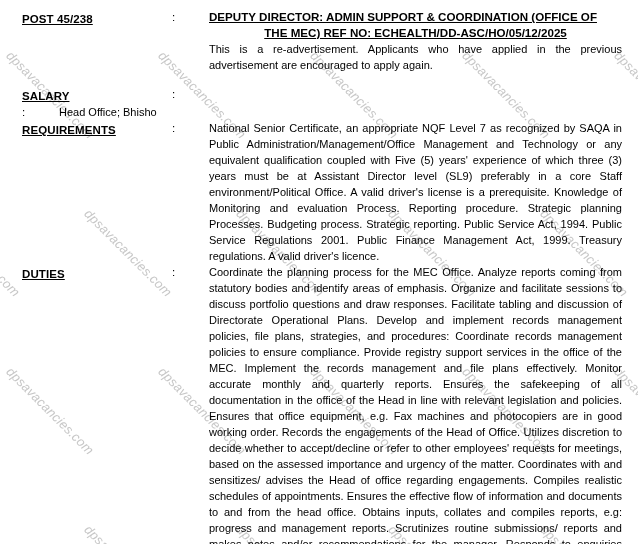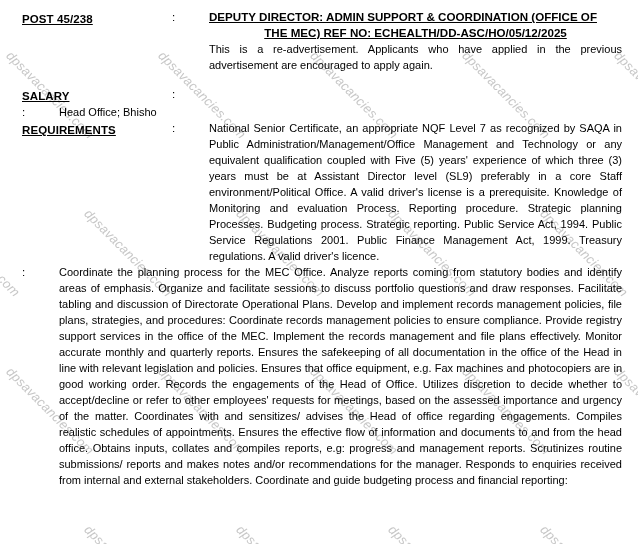--- a/index.html
+++ b/index.html
@@ -163,19 +163,22 @@
     <div class="row-label-cell">
       <span class="row-label">REQUIREMENTS</span>
     </div>
     <div class="row-colon-cell">:</div>
     <div class="row-value-cell">
       <p class="value-text">National Senior Certificate, an appropriate NQF Level 7 as recognized by SAQA in Public Administration/Management/Office Management and Technology or any equivalent qualification coupled with Five (5) years' experience of which three (3) years must be at Assistant Director level (SL9) preferably in a core Staff environment/Political Office. A valid driver's license is a prerequisite. Knowledge of Monitoring and evaluation Process. Reporting procedure. Strategic planning Processes. Budgeting process. Strategic reporting. Public Service Act, 1994. Public Service Regulations 2001. Public Finance Management Act, 1999. Treasury regulations. A valid driver's licence.</p>
     </div>
   </div>
 
   <div class="doc-row">
+    <div class="row-label-cell">
+      <span class="row-label">DUTIES</span>
+    </div>
     <div class="row-colon-cell">:</div>
     <div class="row-value-cell">
       <p class="value-text">Coordinate the planning process for the MEC Office. Analyze reports coming from statutory bodies and identify areas of emphasis. Organize and facilitate sessions to discuss portfolio questions and draw responses. Facilitate tabling and discussion of Directorate Operational Plans. Develop and implement records management policies, file plans, strategies, and procedures: Coordinate records management policies to ensure compliance. Provide registry support services in the office of the MEC. Implement the records management and file plans effectively. Monitor accurate monthly and quarterly reports. Ensures the safekeeping of all documentation in the office of the Head in line with relevant legislation and policies. Ensures that office equipment, e.g. Fax machines and photocopiers are in good working order. Records the engagements of the Head of Office. Utilizes discretion to decide whether to accept/decline or refer to other employees' requests for meetings, based on the assessed importance and urgency of the matter. Coordinates with and sensitizes/ advises the Head of office regarding engagements. Compiles realistic schedules of appointments. Ensures the effective flow of information and documents to and from the head office. Obtains inputs, collates and compiles reports, e.g: progress and management reports. Scrutinizes routine submissions/ reports and makes notes and/or recommendations for the manager. Responds to enquiries received from internal and external stakeholders. Coordinate and guide budgeting process and financial reporting:</p>
     </div>
   </div>
 
 </div>
 
 </body></html>

